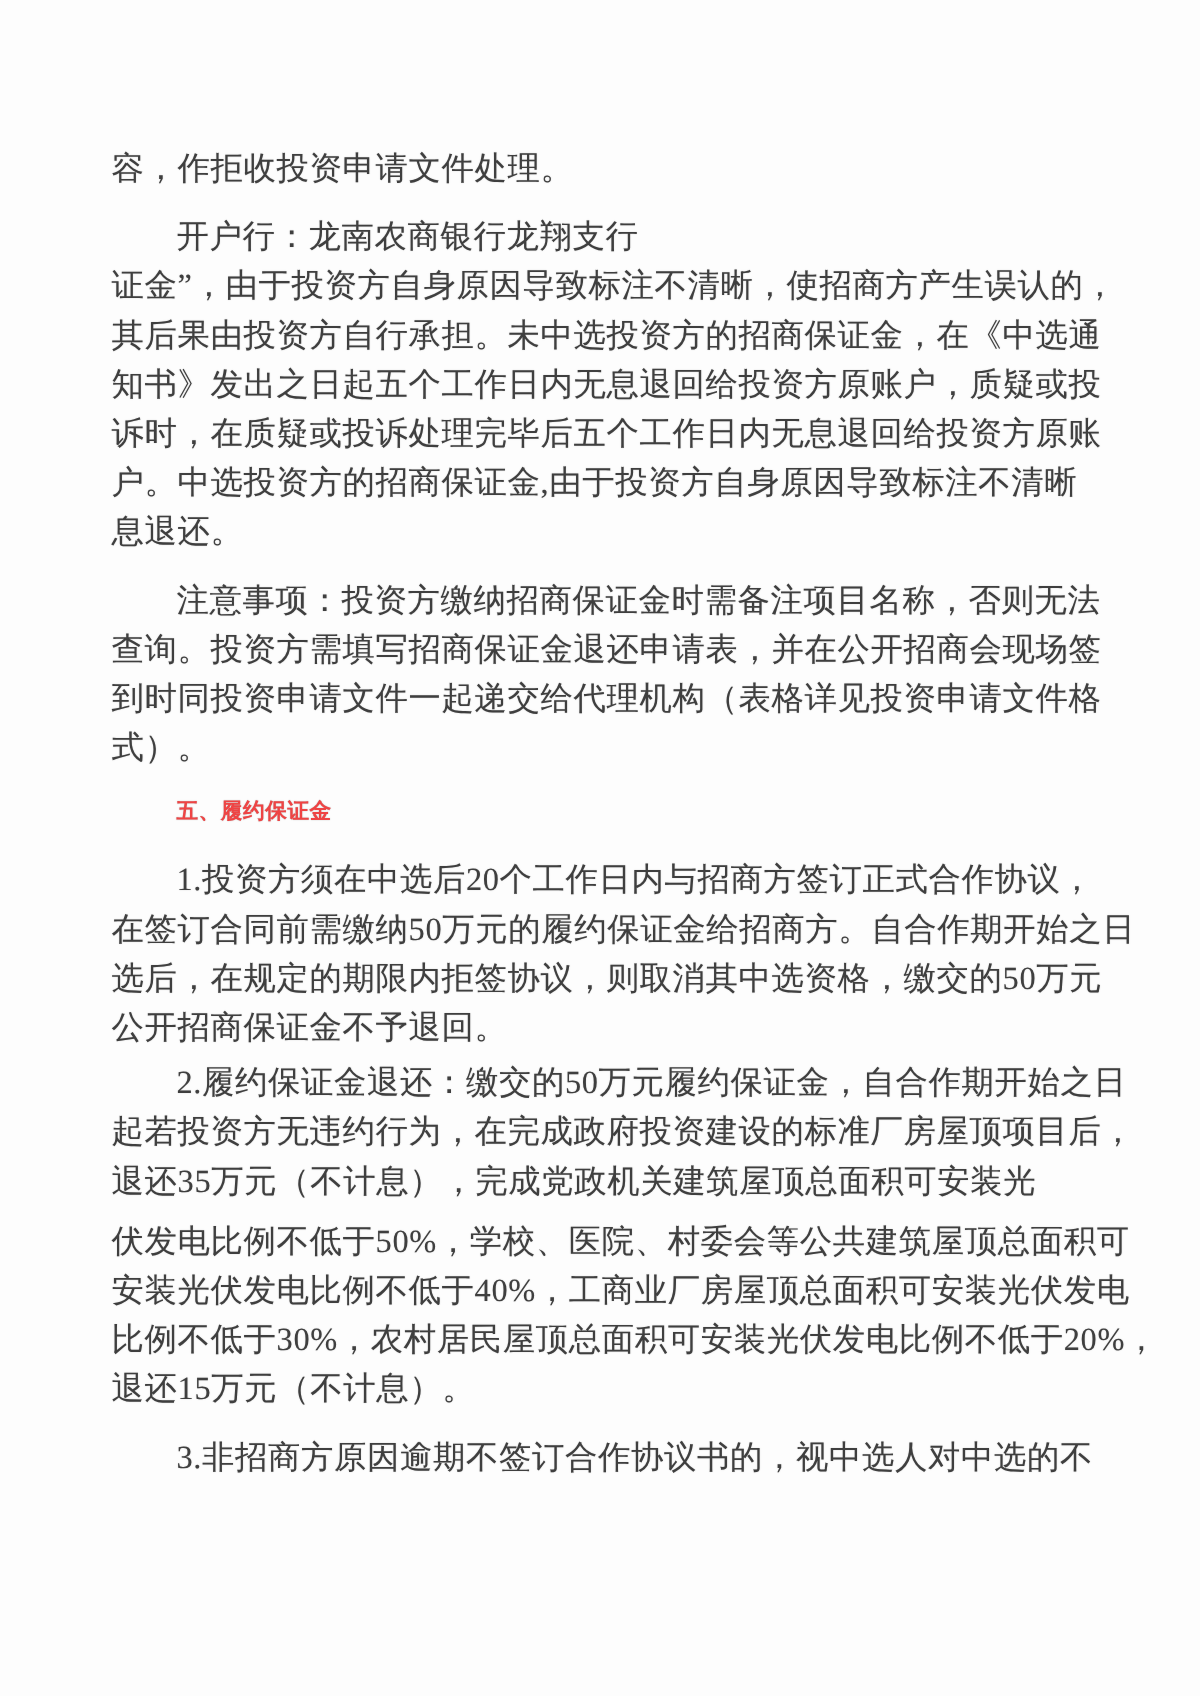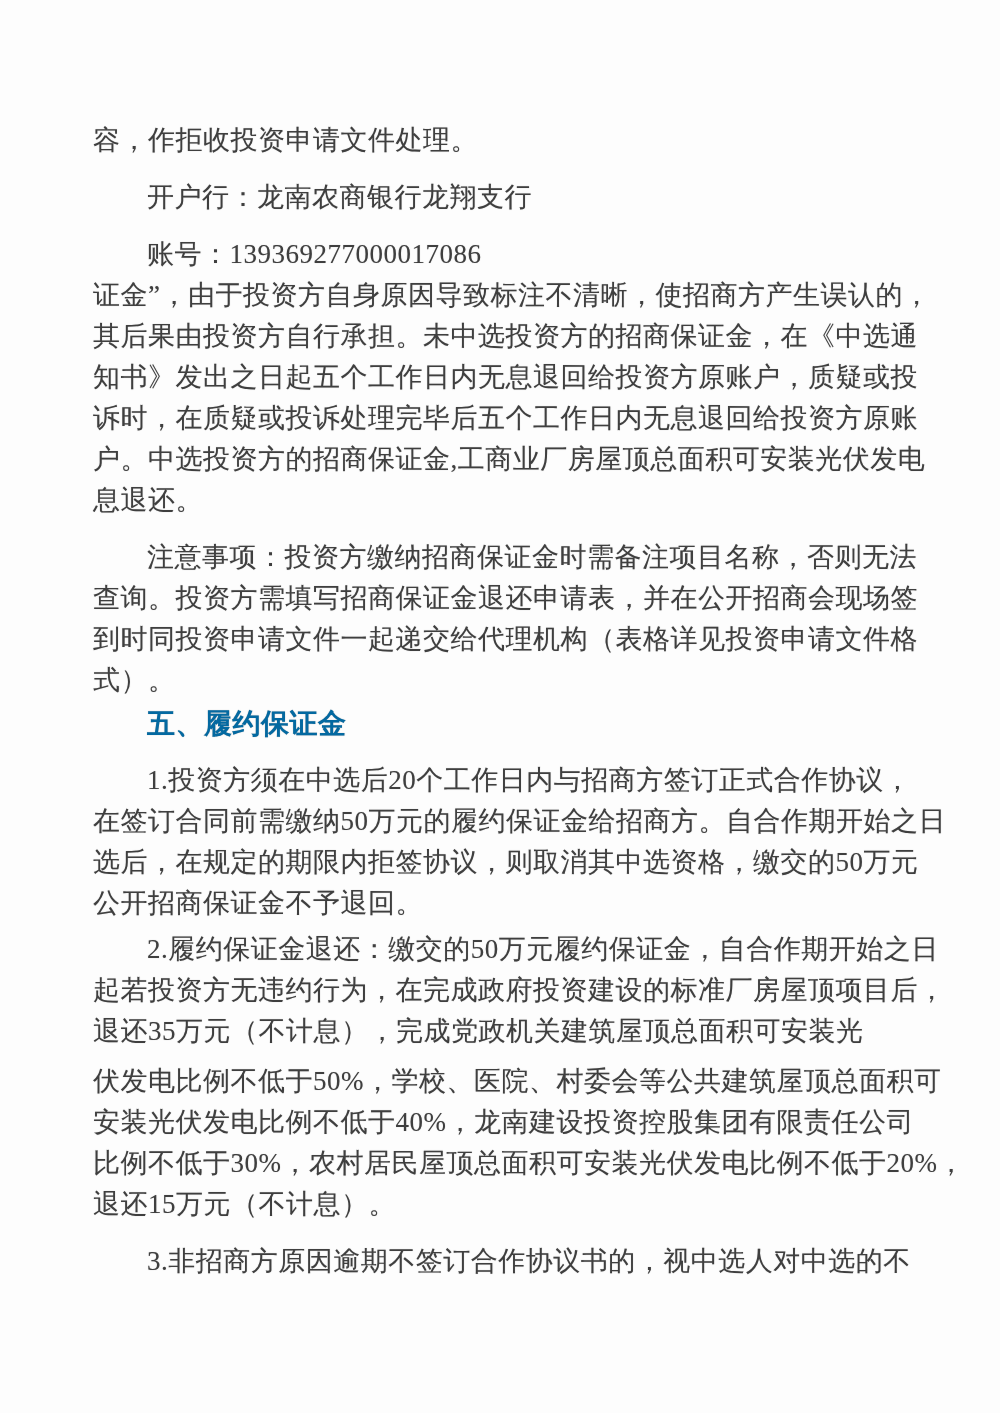--- a/index.html
+++ b/index.html
@@ -28,53 +28,52 @@
     color: #3f3f3f;
     text-shadow: 0 0 1px rgba(70,70,70,0.35);
     letter-spacing: 0.5px;
   }
   .ind {
     padding-left: 54px; 
     margin-top: 16px;
   }
   .heading {
     font-weight: bold;
-    color: #0369a1;
+    color: #ef4444;
     font-family: "Liberation Sans", "DejaVu Sans", sans-serif;
-    font-size: 28px;
-    margin-top: 2px;
+    font-size: 18px;
+    margin-top: 12px;
     margin-bottom: 6px;
     text-shadow: 0 0 1px rgba(50,50,50,0.4);
   }
   .gap-sm { margin-top: 5px; text-align: right; }
   .gap-md { margin-top: 9px; }
 </style>
 </head>
 <body style="background: rgb(253, 253, 253);">
 
 <div class="page" style="background: rgb(253, 253, 253);">
   <div class="doc-line">容，作拒收投资申请文件处理。</div>
   <div class="doc-line ind">开户行：龙南农商银行龙翔支行</div>
-  <div class="doc-line ind">账号：139369277000017086</div>
   <div class="doc-line">证金”，由于投资方自身原因导致标注不清晰，使招商方产生误认的，</div>
   <div class="doc-line">其后果由投资方自行承担。未中选投资方的招商保证金，在《中选通</div>
   <div class="doc-line">知书》发出之日起五个工作日内无息退回给投资方原账户，质疑或投</div>
   <div class="doc-line">诉时，在质疑或投诉处理完毕后五个工作日内无息退回给投资方原账</div>
-  <div class="doc-line">户。中选投资方的招商保证金,工商业厂房屋顶总面积可安装光伏发电</div>
+  <div class="doc-line">户。中选投资方的招商保证金,由于投资方自身原因导致标注不清晰</div>
   <div class="doc-line">息退还。</div>
   <div class="doc-line ind">注意事项：投资方缴纳招商保证金时需备注项目名称，否则无法</div>
   <div class="doc-line">查询。投资方需填写招商保证金退还申请表，并在公开招商会现场签</div>
   <div class="doc-line">到时同投资申请文件一起递交给代理机构（表格详见投资申请文件格</div>
   <div class="doc-line">式）。</div>
   <div class="doc-line ind heading">五、履约保证金</div>
   <div class="doc-line ind">1.投资方须在中选后20个工作日内与招商方签订正式合作协议，</div>
   <div class="doc-line">在签订合同前需缴纳50万元的履约保证金给招商方。自合作期开始之日</div>
   <div class="doc-line">选后，在规定的期限内拒签协议，则取消其中选资格，缴交的50万元</div>
   <div class="doc-line">公开招商保证金不予退回。</div>
   <div class="doc-line ind gap-sm">2.履约保证金退还：缴交的50万元履约保证金，自合作期开始之日</div>
   <div class="doc-line">起若投资方无违约行为，在完成政府投资建设的标准厂房屋顶项目后，</div>
   <div class="doc-line">退还35万元（不计息），完成党政机关建筑屋顶总面积可安装光</div>
   <div class="doc-line gap-md">伏发电比例不低于50%，学校、医院、村委会等公共建筑屋顶总面积可</div>
-  <div class="doc-line">安装光伏发电比例不低于40%，龙南建设投资控股集团有限责任公司</div>
+  <div class="doc-line">安装光伏发电比例不低于40%，工商业厂房屋顶总面积可安装光伏发电</div>
   <div class="doc-line">比例不低于30%，农村居民屋顶总面积可安装光伏发电比例不低于20%，</div>
   <div class="doc-line">退还15万元（不计息）。</div>
   <div class="doc-line ind">3.非招商方原因逾期不签订合作协议书的，视中选人对中选的不</div>
 </div>
 
 </body></html>

